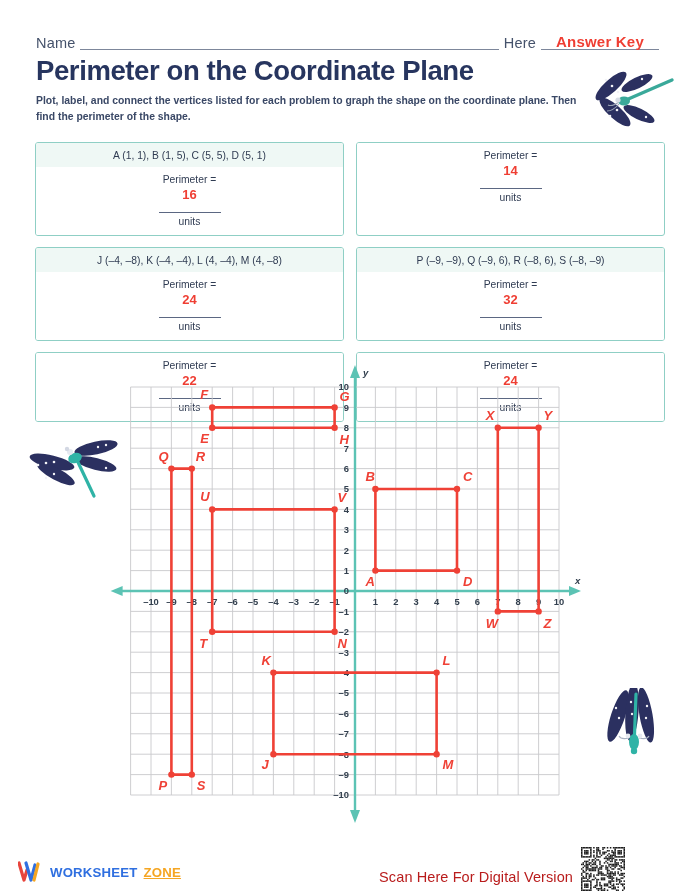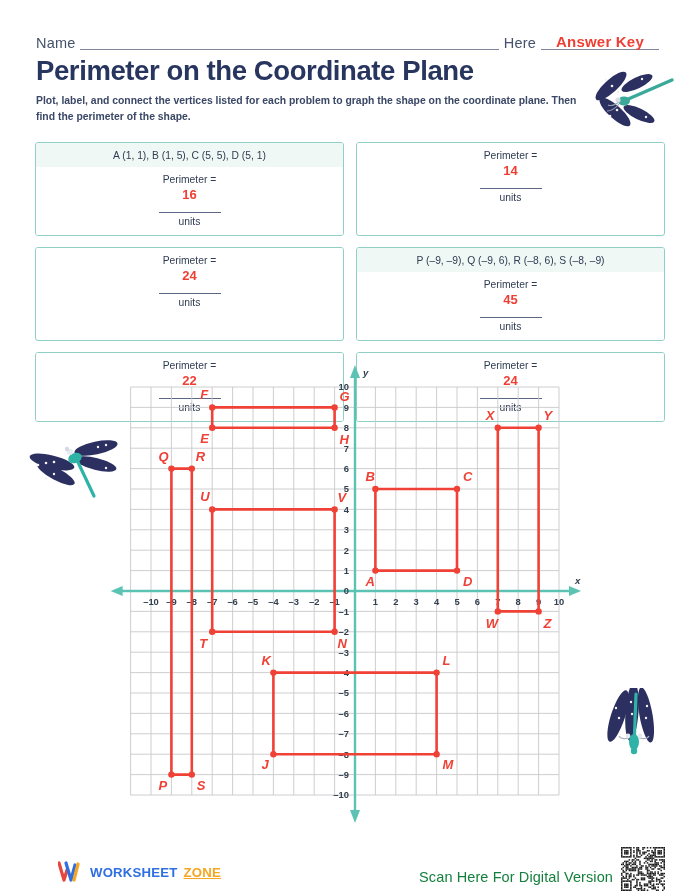--- a/index.html
+++ b/index.html
@@ -76,27 +76,27 @@
     font-style:italic;fill:#33404f;
   }
   .shape{fill:none;stroke:#ef4136;stroke-width:2.6;stroke-linejoin:miter;}
   .vertex{fill:#ef4136;}
   .vlabel{
     font-family:"Liberation Sans", sans-serif;font-size:13px;font-weight:700;
     font-style:italic;fill:#ef4136;
   }
 
   
-  .footer{position:absolute;left:0;bottom:0;width:631px;height:52px;margin-left:40px;}
+  .footer{position:absolute;left:0;bottom:0;width:631px;height:52px;}
   .brand{position:absolute;left:18px;bottom:12px;display:flex;align-items:center;gap:6px;}
   .brandtxt{font-size:13.2px;font-weight:800;letter-spacing:.2px;}
   .bt-a{color:#2f6fe0;}
   .bt-b{color:#f5a623;text-decoration:underline;}
   .scan{
-    position:absolute;right:58px;bottom:10px;font-size:14.5px;color:#15803d;
+    position:absolute;right:58px;bottom:10px;font-size:14.5px;color:#b91c1c;
     letter-spacing:.1px;
   }
   .qr{position:absolute;right:6px;bottom:4px;width:44px;height:44px;}
 </style>
 </head>
 <body>
 
 <div class="sheet">
 
   <div class="namerow">
@@ -148,31 +148,32 @@
         <div class="perim">
           <span>Perimeter =</span>
           <span class="ansblank">14</span>
           <span>units</span>
         </div>
       </div>
     </div>
 
     <div class="boxrow">
       <div class="pbox">
+        <div class="verts">J (–4, –8),  K (–4, –4),  L (4, –4),  M (4, –8)</div>
         <div class="perim">
           <span>Perimeter =</span>
           <span class="ansblank">24</span>
           <span>units</span>
         </div>
       </div>
       <div class="pbox">
         <div class="verts">P (–9, –9),  Q (–9, 6),  R (–8, 6),  S (–8, –9)</div>
         <div class="perim">
           <span>Perimeter =</span>
-          <span class="ansblank">45</span>
+          <span class="ansblank">32</span>
           <span>units</span>
         </div>
       </div>
     </div>
 
     <div class="boxrow">
       <div class="pbox">
         <div class="perim">
           <span>Perimeter =</span>
           <span class="ansblank">22</span>

